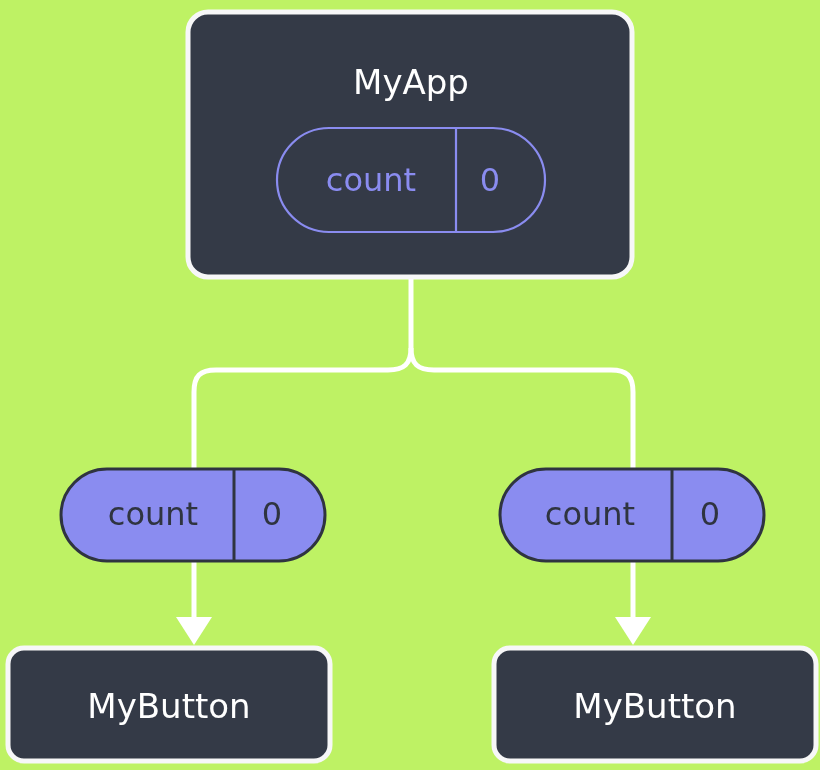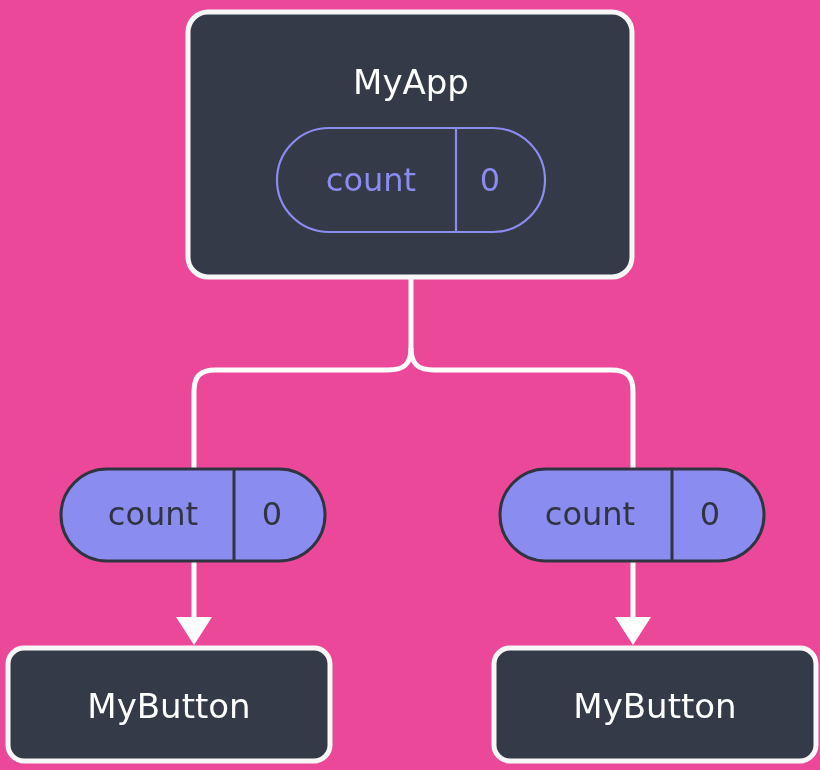--- a/index.html
+++ b/index.html
@@ -4,21 +4,21 @@
 <style>
   html, body {
     margin: 0;
     padding: 0;
     background: #000000;
   }
   #stage {
     position: relative;
     width: 820px;
     height: 770px;
-    background: #ec4899;
+    background: #bef264;
     overflow: hidden;
     font-family: "DejaVu Sans", sans-serif;
   }
   svg.layer {
     position: absolute;
     left: 0;
     top: 0;
     width: 820px;
     height: 770px;
     overflow: visible;

